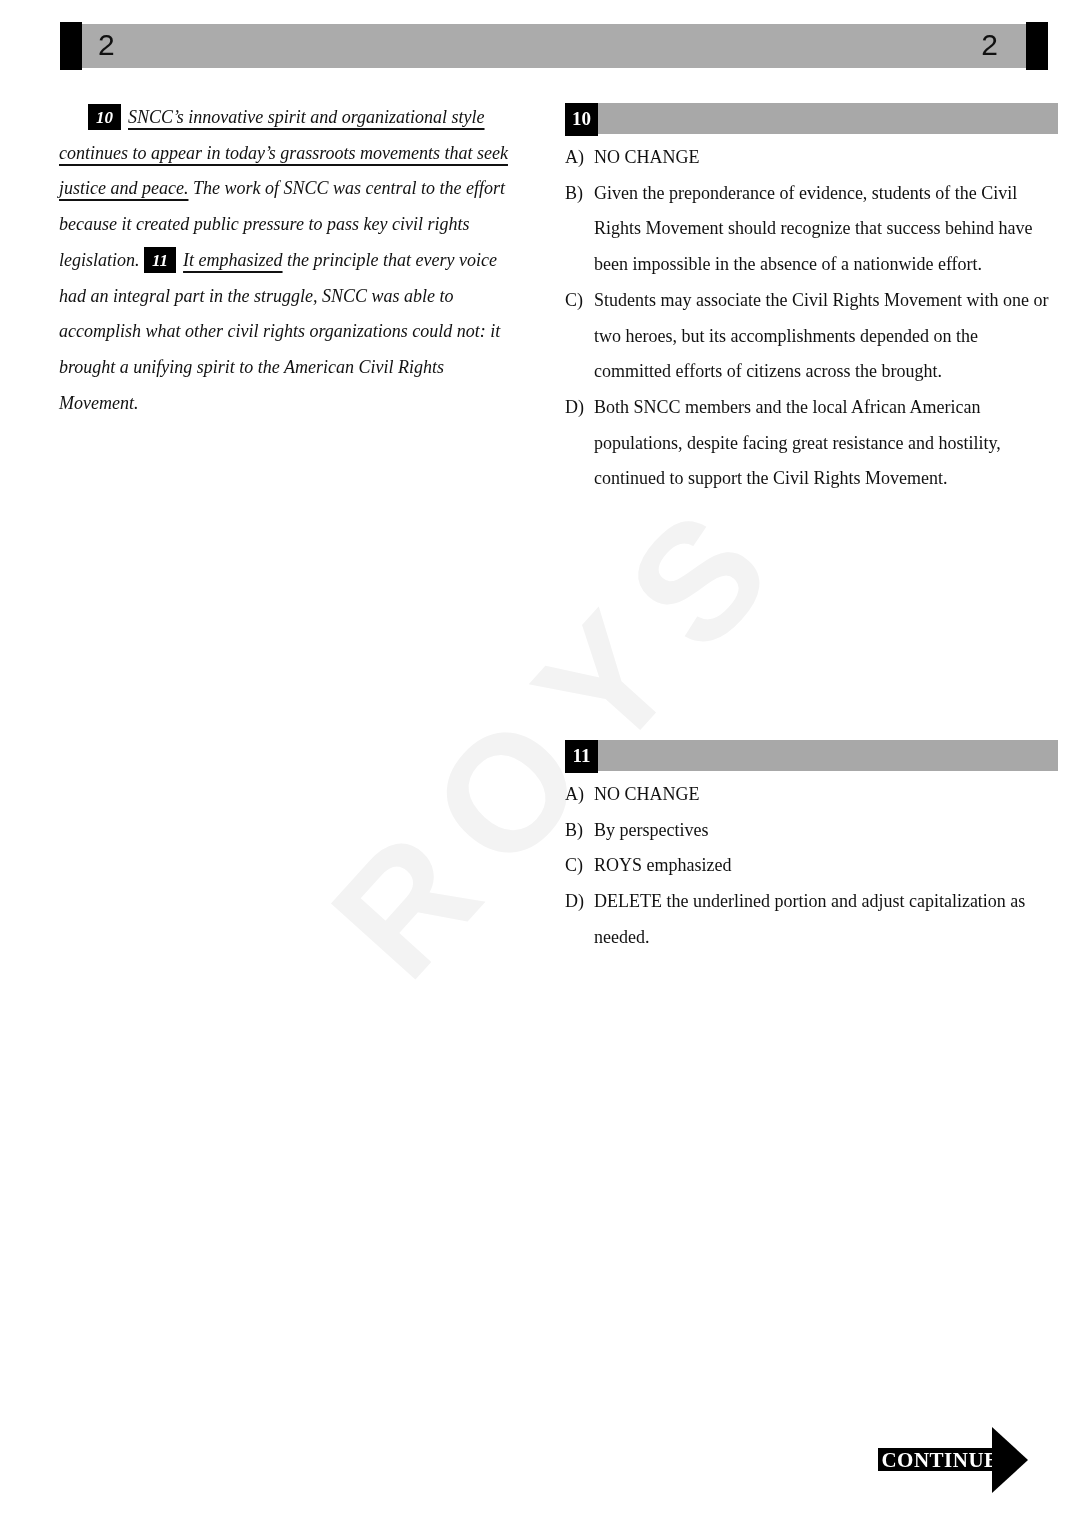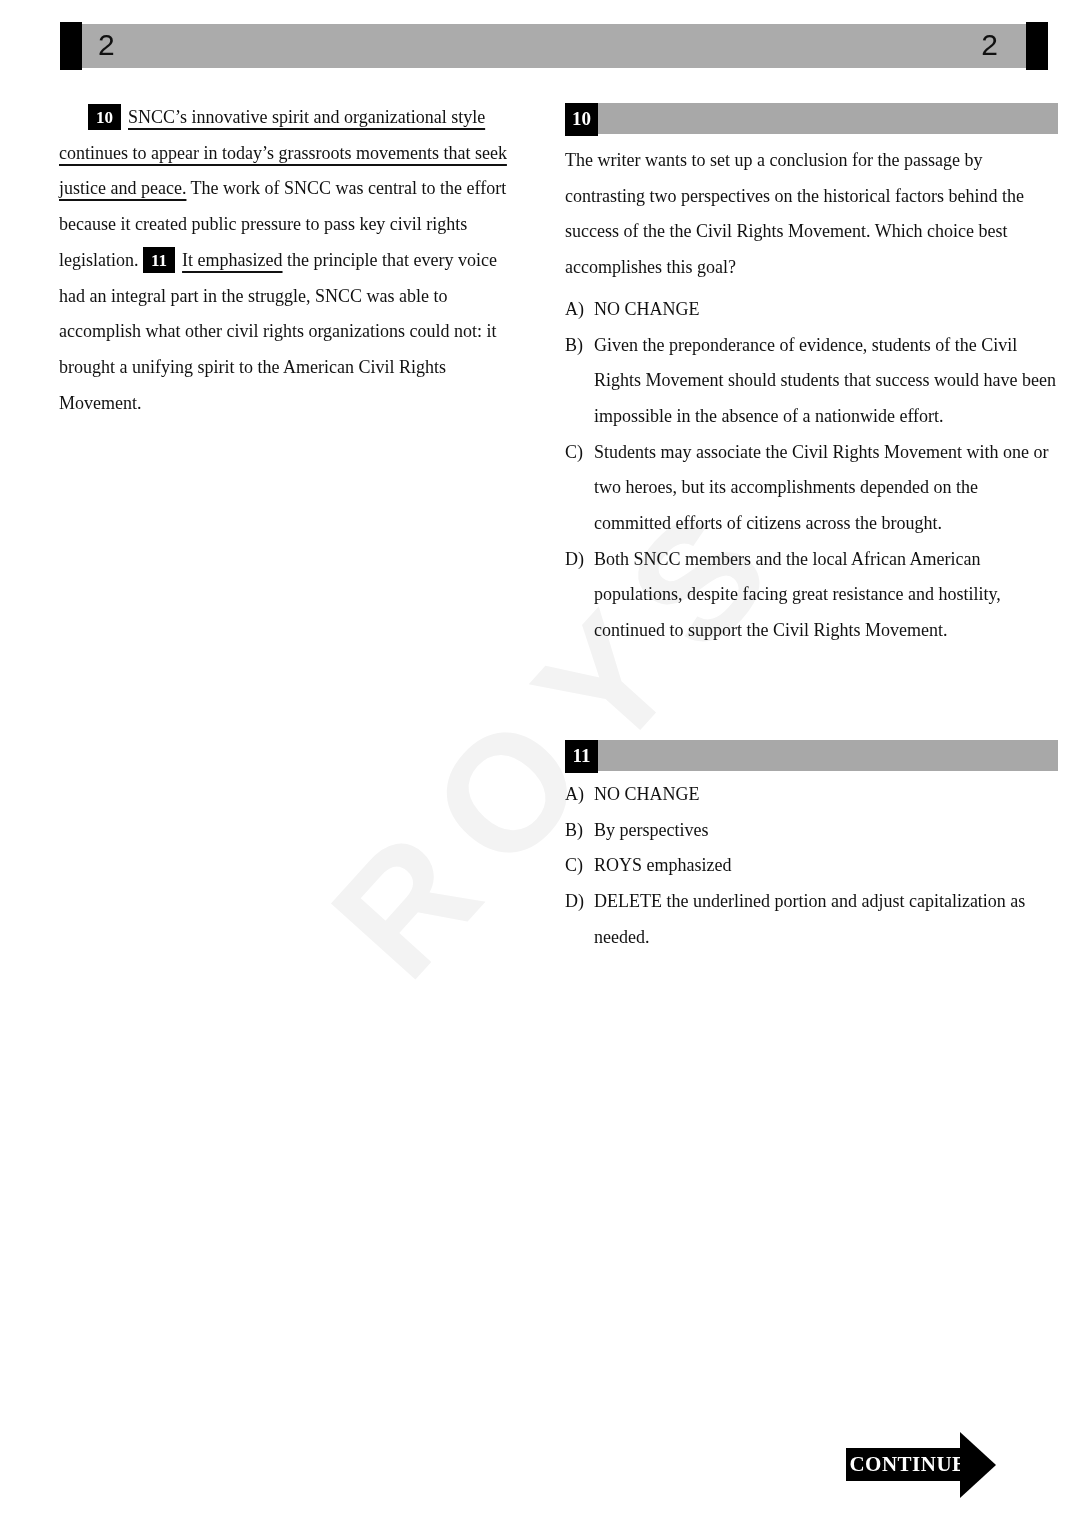--- a/index.html
+++ b/index.html
@@ -67,20 +67,21 @@
     width: 493px;
     height: 1100px;
     z-index: 1;
   }
   
   .passage {
     margin: 0;
     font-size: 18px;
     line-height: 35.7px;
     text-indent: 29px;
+    font-style: italic;
   }
   .passage .u {
     text-decoration: underline;
     text-decoration-thickness: 1.5px;
     text-underline-offset: 5px;
   }
   .qnum-inline {
     display: inline-block;
     background: #000;
     color: #fff;
@@ -122,25 +123,25 @@
     margin-top: 6px;
     font-size: 18px;
     line-height: 35.7px;
   }
   .choice { display: flex; }
   .choice-label { flex: 0 0 29px; }
   .choice-text  { flex: 1; }
   
   .continue {
     position: absolute;
-    left: 846px; top: 1448px;
-    width: 124px; height: 33px;
+    left: 878px; top: 1448px;
+    width: 124px; height: 23px;
     background: #000;
     display: flex;
-    align-items: center;
+    align-items: flex-start;
     justify-content: center;
     z-index: 1;
     cursor: pointer;
   }
   .continue-label {
     color: #fff;
     font-weight: bold;
     font-size: 21px;
     letter-spacing: 0.5px;
     font-family: "Liberation Serif", serif;
@@ -171,29 +172,28 @@
   </div>
 
   <div class="col-left">
     <p class="passage" id="passage"><span class="qnum-inline">10</span><span class="u">SNCC’s innovative spirit and organizational style continues to appear in today’s grassroots movements that seek justice and peace.</span><span> The work of SNCC was central to the effort because it created public pressure to pass key civil rights legislation. </span><span class="qnum-inline">11</span><span class="u">It emphasized</span><span> the principle that every voice had an integral part in the struggle, SNCC was able to accomplish what other civil rights organizations could not: it brought a unifying spirit to the American Civil Rights Movement.</span></p>
   </div>
 
   <div class="col-right">
     <div id="questions">
         <div class="question q-0">
           <div class="qbar"><span class="qbox">10</span></div>
-          <div class="stem">The writer wants to set up a conclusion for the passage by contrasting two perspectives on the historical factors behind the success of the the Civil Rights Movement. Which choice best accomplishes this goal?</div>
           <div class="choices">
             <div class="choice">
               <span class="choice-label">A)</span>
               <span class="choice-text">NO CHANGE</span>
             </div>
             <div class="choice">
               <span class="choice-label">B)</span>
-              <span class="choice-text">Given the preponderance of evidence, students of the Civil Rights Movement should students that success would have been impossible in the absence of a nationwide effort.</span>
+              <span class="choice-text">Given the preponderance of evidence, students of the Civil Rights Movement should recognize that success behind have been impossible in the absence of a nationwide effort.</span>
             </div>
             <div class="choice">
               <span class="choice-label">C)</span>
               <span class="choice-text">Students may associate the Civil Rights Movement with one or two heroes, but its accomplishments depended on the committed efforts of citizens across the brought.</span>
             </div>
             <div class="choice">
               <span class="choice-label">D)</span>
               <span class="choice-text">Both SNCC members and the local African American populations, despite facing great resistance and hostility, continued to support the Civil Rights Movement.</span>
             </div>
           </div>

